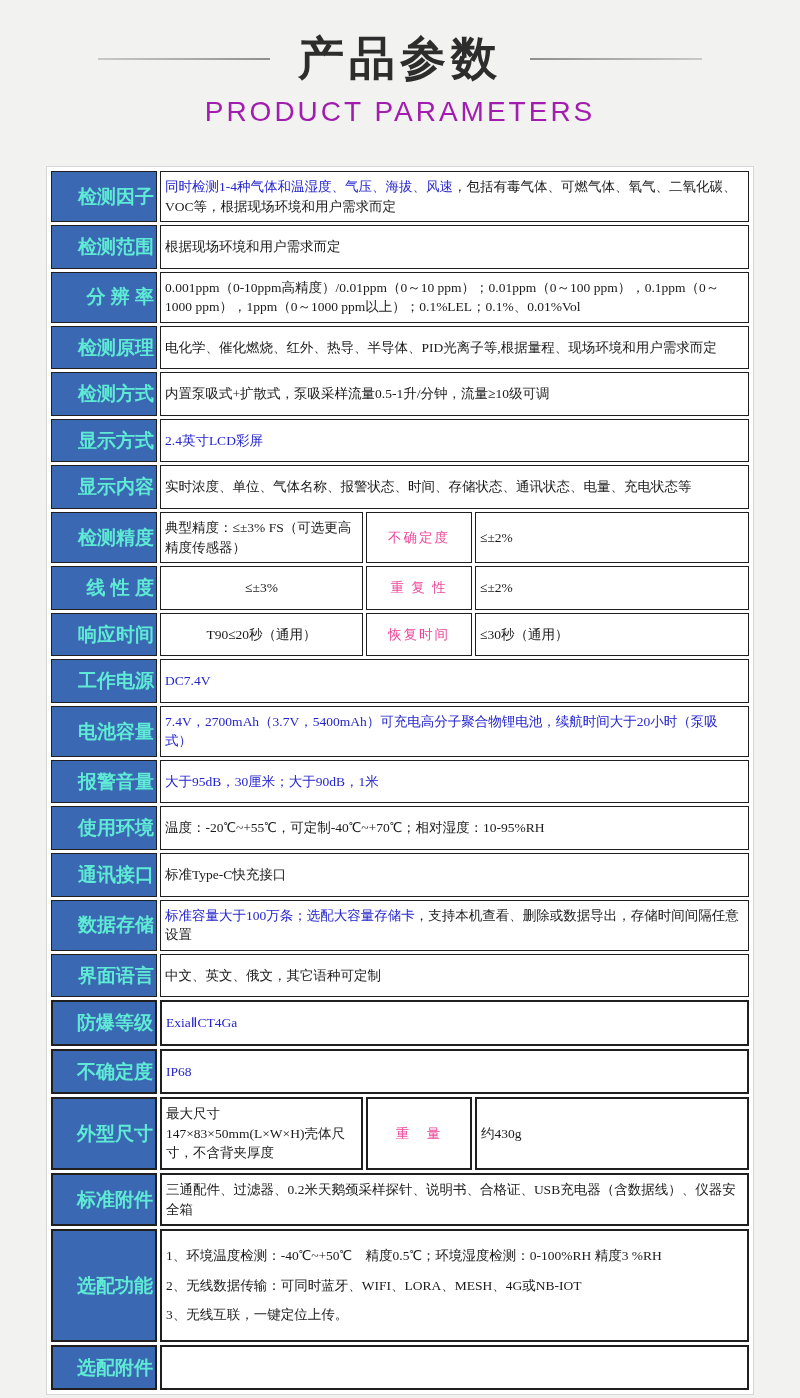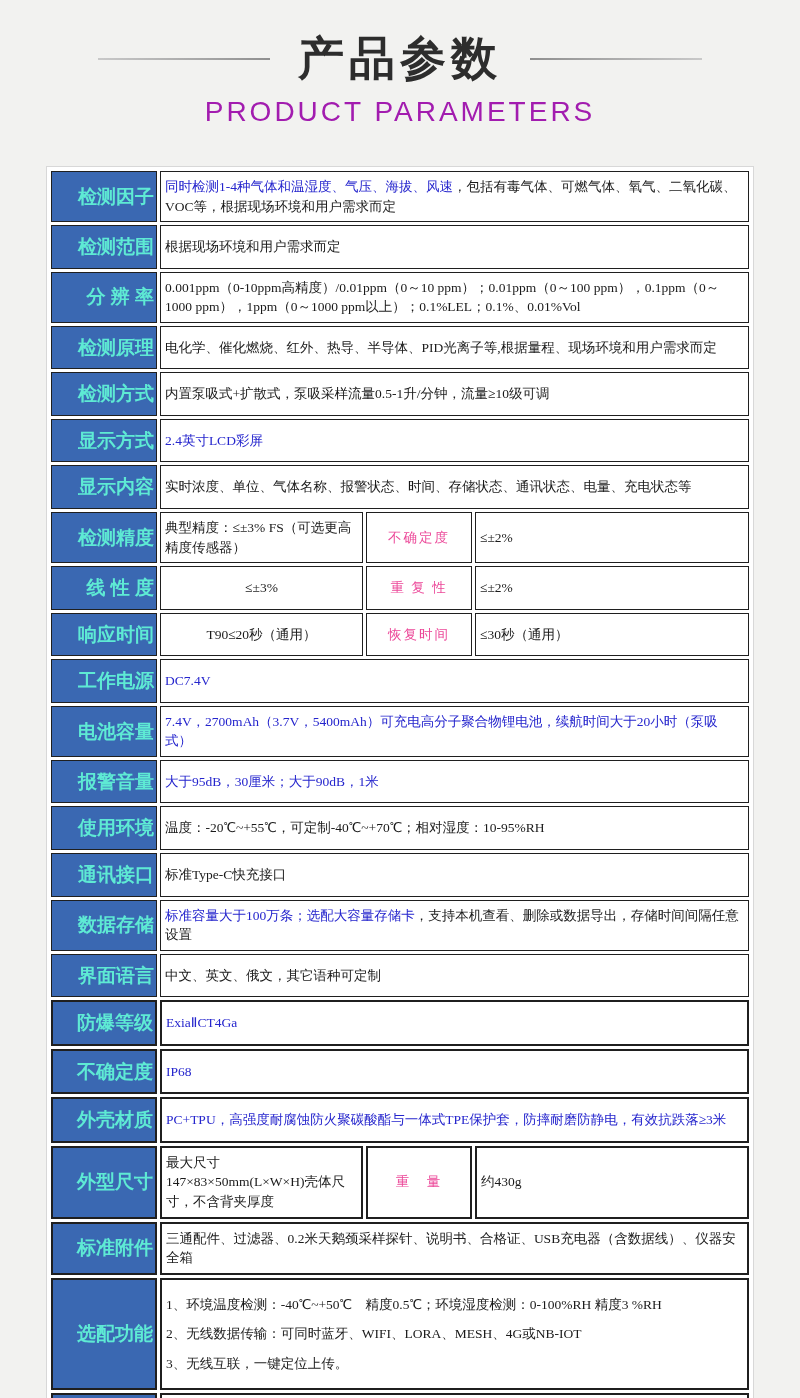--- a/index.html
+++ b/index.html
@@ -194,24 +194,20 @@
   <tr class="thick">
     <td class="lbl">防爆等级</td>
     <td class="val" colspan="3"><span class="accent">ExiaⅡCT4Ga</span></td>
   </tr>
 
   <tr class="thick">
     <td class="lbl">不确定度</td>
     <td class="val" colspan="3"><span class="accent">IP68</span></td>
   </tr>
 
-  <tr class="thick">
-    <td class="lbl">外壳材质</td>
-    <td class="val" colspan="3"><span class="accent">PC+TPU，高强度耐腐蚀防火聚碳酸酯与一体式TPE保护套，防摔耐磨防静电，有效抗跌落≥3米</span></td>
-  </tr>
 
   <tr class="thick">
     <td class="lbl">外型尺寸</td>
     <td class="val">最大尺寸147×83×50mm(L×W×H)壳体尺寸，不含背夹厚度</td>
     <td class="sublbl">重　量</td>
     <td class="val">约430g</td>
   </tr>
 
   <tr class="thick">
     <td class="lbl">标准附件</td>

